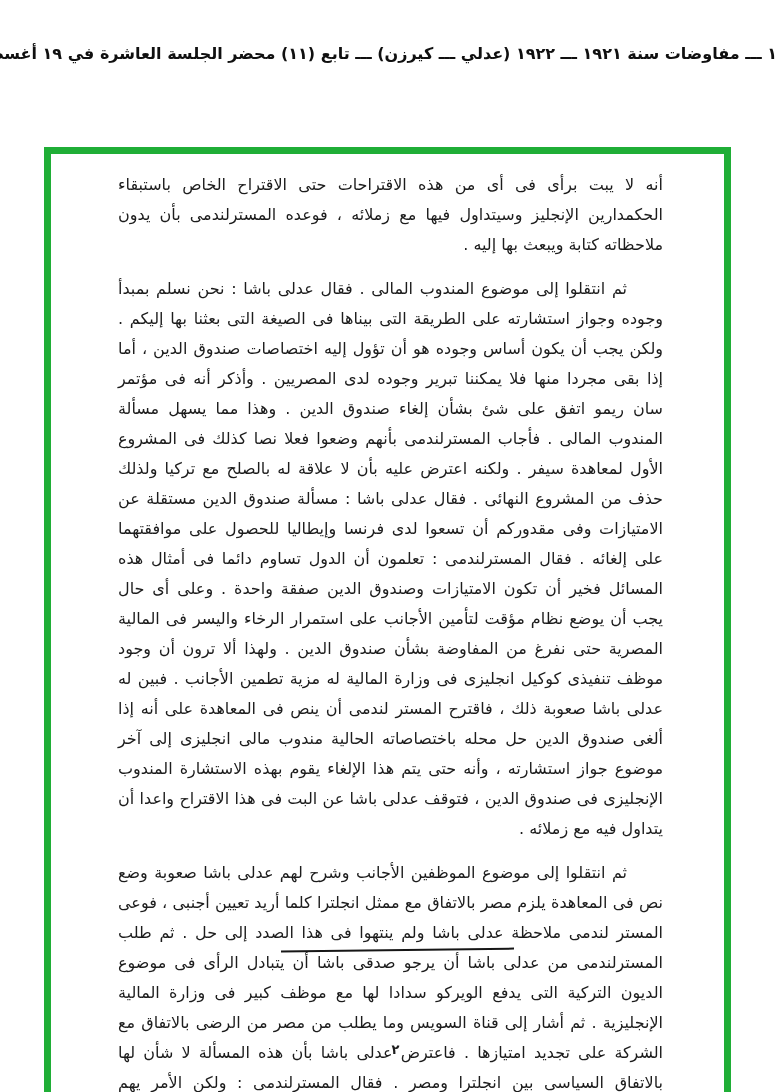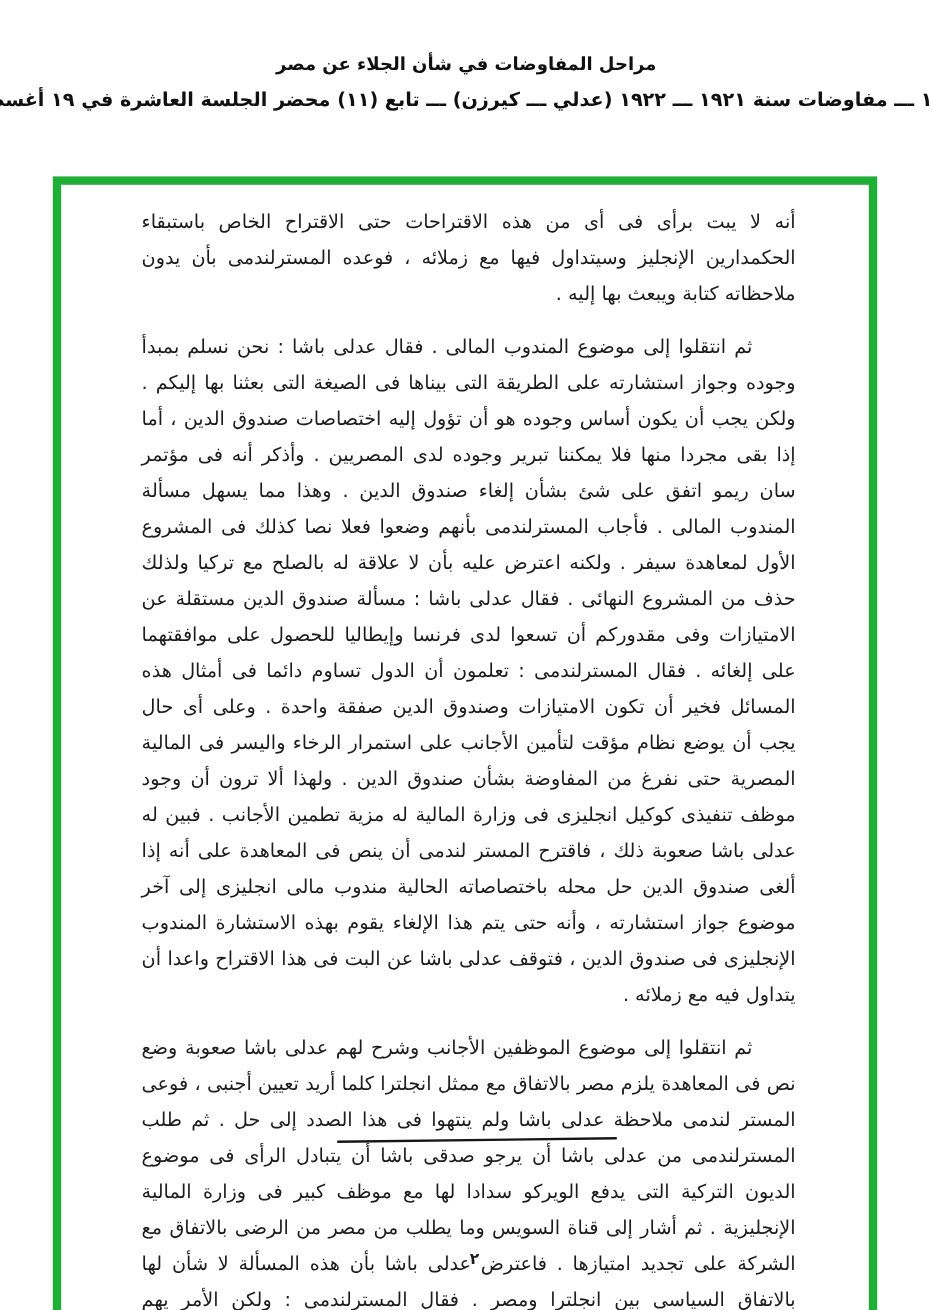--- a/index.html
+++ b/index.html
@@ -98,21 +98,20 @@
     font-size: 13px;
     font-weight: bold;
     color: #1c1c1c;
     direction: rtl;
   }
 </style>
 </head>
 <body>
 
 <div class="header">
-  <p class="title-line">مراحل المفاوضات في شأن الجلاء عن مصر</p>
   <p class="subtitle-line">١ ـــ مفاوضات سنة ١٩٢١ ـــ ١٩٢٢ (عدلي ـــ كيرزن) ـــ تابع (١١) محضر الجلسة العاشرة في ١٩ أغسطس ١٩٢١</p>
 </div>
 
 <div class="highlight-box">
   <div class="doc-text">
     <p>أنه لا يبت برأى فى أى من هذه الاقتراحات حتى الاقتراح الخاص باستبقاء الحكمدارين الإنجليز وسيتداول فيها مع زملائه ، فوعده المسترلندمى بأن يدون ملاحظاته كتابة ويبعث بها إليه .</p>
     <p class="indented">ثم انتقلوا إلى موضوع المندوب المالى . فقال عدلى باشا : نحن نسلم بمبدأ وجوده وجواز استشارته على الطريقة التى بيناها فى الصيغة التى بعثنا بها إليكم . ولكن يجب أن يكون أساس وجوده هو أن تؤول إليه اختصاصات صندوق الدين ، أما إذا بقى مجردا منها فلا يمكننا تبرير وجوده لدى المصريين . وأذكر أنه فى مؤتمر سان ريمو اتفق على شئ بشأن إلغاء صندوق الدين . وهذا مما يسهل مسألة المندوب المالى . فأجاب المسترلندمى بأنهم وضعوا فعلا نصا كذلك فى المشروع الأول لمعاهدة سيفر . ولكنه اعترض عليه بأن لا علاقة له بالصلح مع تركيا ولذلك حذف من المشروع النهائى . فقال عدلى باشا : مسألة صندوق الدين مستقلة عن الامتيازات وفى مقدوركم أن تسعوا لدى فرنسا وإيطاليا للحصول على موافقتهما على إلغائه . فقال المسترلندمى : تعلمون أن الدول تساوم دائما فى أمثال هذه المسائل فخير أن تكون الامتيازات وصندوق الدين صفقة واحدة . وعلى أى حال يجب أن يوضع نظام مؤقت لتأمين الأجانب على استمرار الرخاء واليسر فى المالية المصرية حتى نفرغ من المفاوضة بشأن صندوق الدين . ولهذا ألا ترون أن وجود موظف تنفيذى كوكيل انجليزى فى وزارة المالية له مزية تطمين الأجانب . فبين له عدلى باشا صعوبة ذلك ، فاقترح المستر لندمى أن ينص فى المعاهدة على أنه إذا ألغى صندوق الدين حل محله باختصاصاته الحالية مندوب مالى انجليزى إلى آخر موضوع جواز استشارته ، وأنه حتى يتم هذا الإلغاء يقوم بهذه الاستشارة المندوب الإنجليزى فى صندوق الدين ، فتوقف عدلى باشا عن البت فى هذا الاقتراح واعدا أن يتداول فيه مع زملائه .</p>
     <p class="indented">ثم انتقلوا إلى موضوع الموظفين الأجانب وشرح لهم عدلى باشا صعوبة وضع نص فى المعاهدة يلزم مصر بالاتفاق مع ممثل انجلترا كلما أريد تعيين أجنبى ، فوعى المستر لندمى ملاحظة عدلى باشا ولم ينتهوا فى هذا الصدد إلى حل . ثم طلب المسترلندمى من عدلى باشا أن يرجو صدقى باشا أن يتبادل الرأى فى موضوع الديون التركية التى يدفع الويركو سدادا لها مع موظف كبير فى وزارة المالية الإنجليزية . ثم أشار إلى قناة السويس وما يطلب من مصر من الرضى بالاتفاق مع الشركة على تجديد امتيازها . فاعترض عدلى باشا بأن هذه المسألة لا شأن لها بالاتفاق السياسى بين انجلترا ومصر . فقال المسترلندمى : ولكن الأمر يهم مواصلات انجلترا ، وبهذه الصفة تكون العناية بالقنـاة واستدامة صيانتها أمرا سياسيا .</p>
 
   </div>

